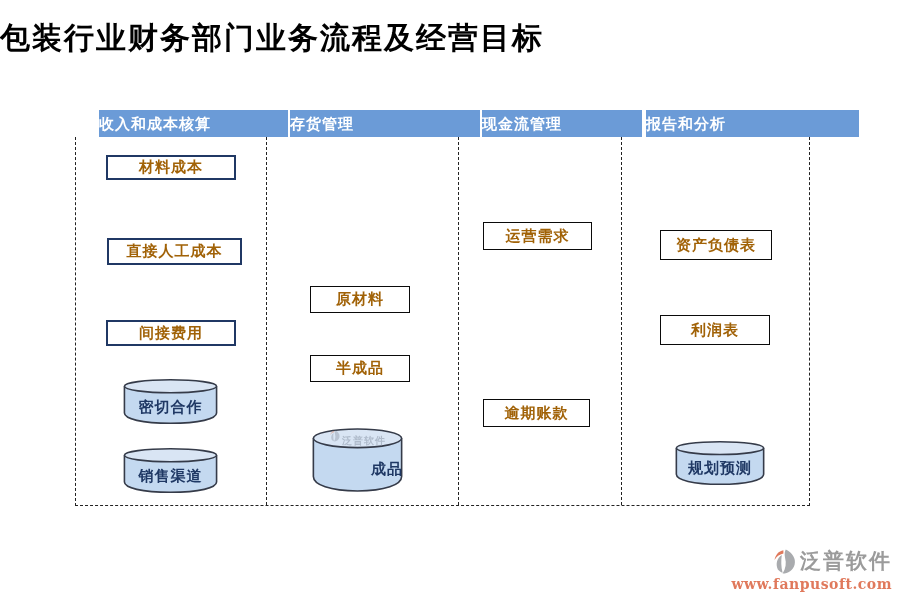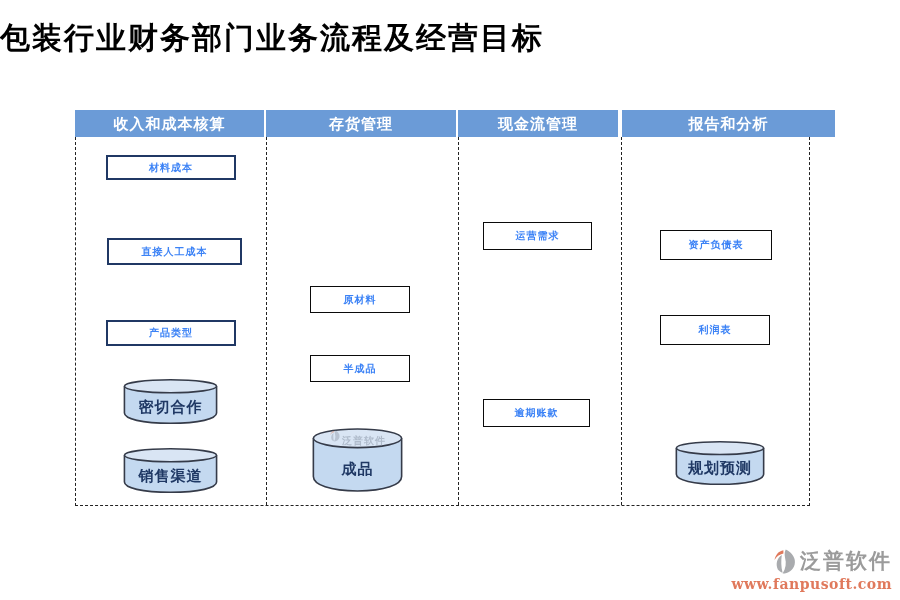--- a/index.html
+++ b/index.html
@@ -7,44 +7,44 @@
     position:relative;width:900px;height:600px;background:#ffffff;overflow:hidden;
     font-family:"Liberation Sans","DejaVu Sans",sans-serif;
   }
   .title{
     position:absolute;left:0;top:18px;width:880px;margin:0;
     text-align:left;font-family:"DejaVu Serif","Liberation Serif",serif;
     font-size:30px;font-weight:700;color:#000;letter-spacing:2px;white-space:nowrap;
   }
   .col-header{
     position:absolute;top:110px;height:27px;line-height:27px;
-    background:#6B9BD7;color:#ffffff;text-align:center;
-    font-size:15px;font-weight:700;letter-spacing:1px;white-space:nowrap;
+    background:#6B9BD7;color:#ffffff;text-align:left;
+    font-size:15px;font-weight:700;letter-spacing:1px;white-space:nowrap;margin-left:24px;
   }
   .body-area{
     position:absolute;left:75px;top:137px;width:733px;height:368px;
     border-left:1px dashed #222;border-right:1px dashed #222;border-bottom:1px dashed #222;
   }
   .divider{position:absolute;top:0;bottom:0;width:0;border-left:1px dashed #222;}
   .node{
     position:absolute;background:#ffffff;text-align:center;
-    color:#3b82f6;font-weight:700;font-size:10px;white-space:nowrap;
+    color:#a16207;font-weight:700;font-size:15px;white-space:nowrap;
     display:flex;align-items:center;justify-content:center;letter-spacing:1px;
   }
   .box-c1{border:2px solid #203864;}
   .box-dark{border:1.5px solid #0a0a0a;}
   .cyl{position:absolute;}
   .cyl svg.cyl-svg{position:absolute;left:0;top:0;width:100%;height:100%;overflow:visible;}
   .cyl-body{fill:#C4D9F0;stroke:#353b49;stroke-width:1.6;}
   .cyl-top{fill:#D9E5F4;stroke:#353b49;stroke-width:1.6;}
   .cyl-label{
     position:absolute;left:0;right:0;top:42%;text-align:center;
     color:#1F3864;font-weight:700;font-size:15px;letter-spacing:1px;white-space:nowrap;
   }
-  .cyl-label.low{top:50%;}
+  .cyl-label.low{top:50%;text-align:right;}
   .watermark{
     position:absolute;left:50%;top:2px;transform:translateX(-50%);
     display:flex;align-items:flex-start;gap:2px;opacity:0.55;z-index:3;pointer-events:none;
   }
   .wm-text{font-size:10px;font-weight:700;color:#8e9aab;letter-spacing:1px;white-space:nowrap;}
   .wm-sub{width:46px;height:4px;margin-top:1px;background:#cdd6e2;border-radius:2px;}
   .footer-logo{position:absolute;right:8px;bottom:8px;text-align:center;}
   .footer-row{display:flex;align-items:center;gap:3px;justify-content:flex-end;}
   .brand-text{
     font-size:21px;font-weight:600;color:#9b9b9b;letter-spacing:2px;white-space:nowrap;
@@ -67,21 +67,21 @@
   <div class="col-header" style="left:622px;width:213px">报告和分析</div>
 
   <div class="body-area">
     <div class="divider" style="left:190px"></div>
     <div class="divider" style="left:382px"></div>
     <div class="divider" style="left:545px"></div>
   </div>
 
   <div class="node box-c1" style="left:106px;top:155px;width:126px;height:21px">材料成本</div>
   <div class="node box-c1" style="left:107px;top:238px;width:131px;height:23px">直接人工成本</div>
-  <div class="node box-c1" style="left:106px;top:320px;width:126px;height:22px">产品类型</div>
+  <div class="node box-c1" style="left:106px;top:320px;width:126px;height:22px">间接费用</div>
 
   <div class="cyl" style="left:123px;top:379px;width:95px;height:45px">
     <svg class="cyl-svg" viewBox="0 0 100 62" preserveAspectRatio="none">
       <path class="cyl-body" vector-effect="non-scaling-stroke" d="M1.5 10 V47 C1.5 55 20 61 50 61 C80 61 98.5 55 98.5 47 V10"></path>
       <ellipse class="cyl-top" vector-effect="non-scaling-stroke" cx="50" cy="10" rx="48.5" ry="9"></ellipse>
     </svg>
     <span class="cyl-label">密切合作</span>
   </div>
 
   <div class="cyl" style="left:123px;top:448px;width:95px;height:45px">

